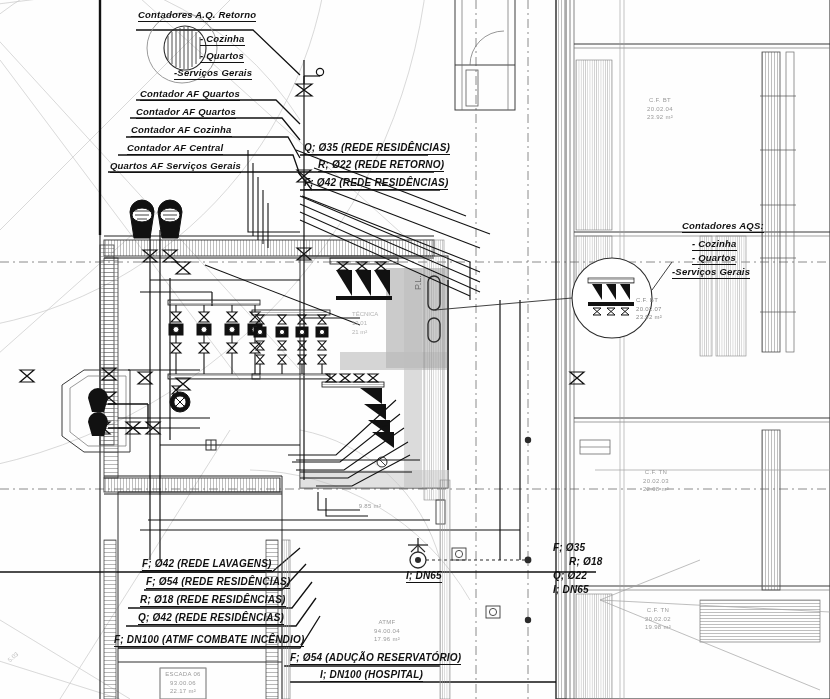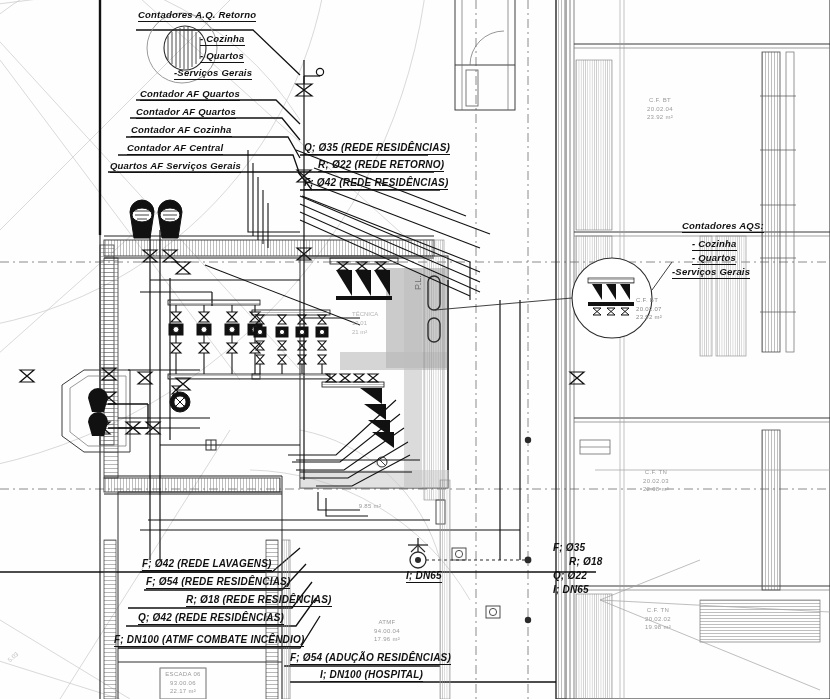--- a/index.html
+++ b/index.html
@@ -512,25 +512,25 @@
   <div class="lbl pipe ul" style="left:318px;top:159px;">R; Ø22 (REDE RETORNO)</div>
   <div class="lbl pipe ul" style="left:304px;top:177px;">F; Ø42 (REDE RESIDÊNCIAS)</div>
 
   <div class="lbl callout ul" style="left:682px;top:220px;">Contadores AQS:</div>
   <div class="lbl callout ul" style="left:692px;top:238px;">- Cozinha</div>
   <div class="lbl callout ul" style="left:692px;top:252px;">- Quartos</div>
   <div class="lbl callout ul" style="left:672px;top:266px;">-Serviços Gerais</div>
 
   <div class="lbl pipe ul" style="left:142px;top:558px;">F; Ø42 (REDE LAVAGENS)</div>
   <div class="lbl pipe ul" style="left:146px;top:576px;">F; Ø54 (REDE RESIDÊNCIAS)</div>
-  <div class="lbl pipe ul" style="left:140px;top:594px;margin-left:46px;">R; Ø18 (REDE RESIDÊNCIAS)</div>
+  <div class="lbl pipe ul" style="left:140px;top:594px;">R; Ø18 (REDE RESIDÊNCIAS)</div>
   <div class="lbl pipe ul" style="left:138px;top:612px;">Q; Ø42 (REDE RESIDÊNCIAS)</div>
   <div class="lbl pipe ul" style="left:114px;top:634px;">F; DN100 (ATMF COMBATE INCÊNDIO)</div>
 
-  <div class="lbl pipe ul" style="left:290px;top:652px;">F; Ø54 (ADUÇÃO RESIDÊNCIAS)</div>
+  <div class="lbl pipe ul" style="left:290px;top:652px;">F; Ø54 (ADUÇÃO RESERVATÓRIO)</div>
   <div class="lbl pipe ul" style="left:320px;top:669px;">I; DN100 (HOSPITAL)</div>
   <div class="lbl pipe-sm ul" style="left:406px;top:570px;">I; DN65</div>
 
   <div class="lbl pipe-sm" style="left:553px;top:542px;">F; Ø35</div>
   <div class="lbl pipe-sm" style="left:553px;top:556px;margin-left:16px;">R; Ø18</div>
   <div class="lbl pipe-sm" style="left:553px;top:570px;">Q; Ø22</div>
   <div class="lbl pipe-sm" style="left:553px;top:584px;">I; DN65</div>
 
   <div class="room" style="left:610px;top:96px;width:100px;"><span>C.F. BT</span>
 <span>20.02.04</span>

